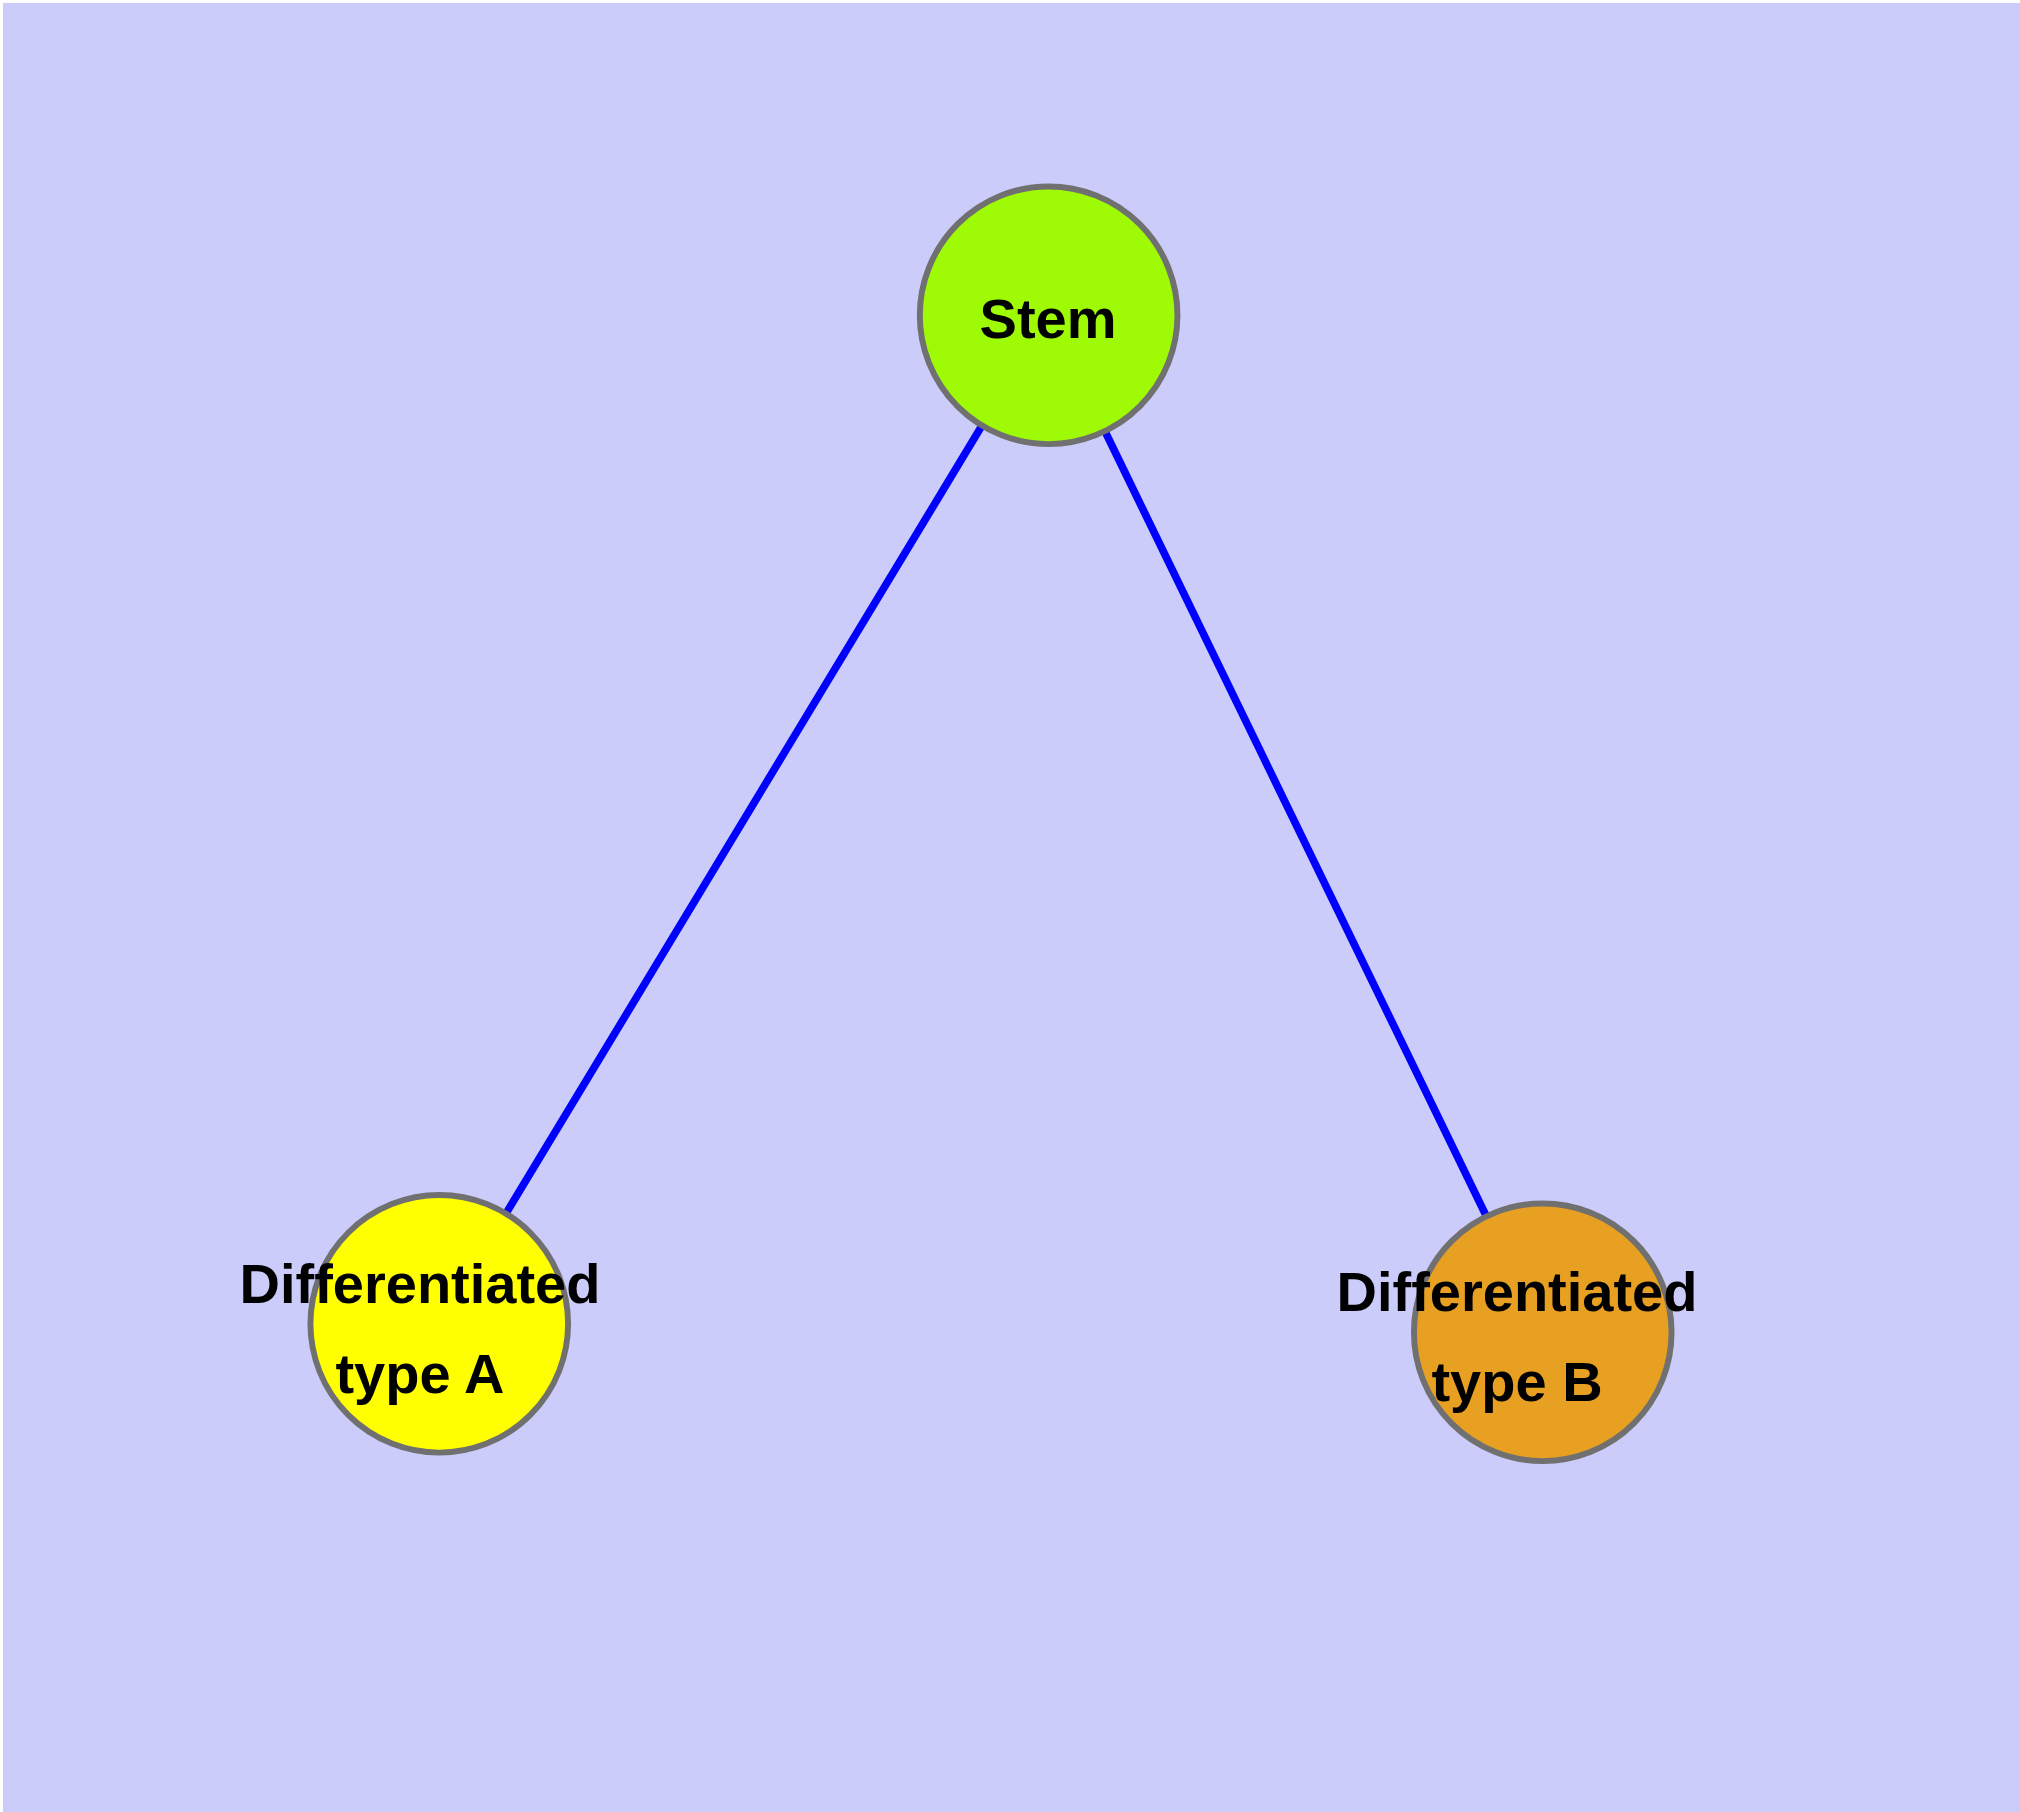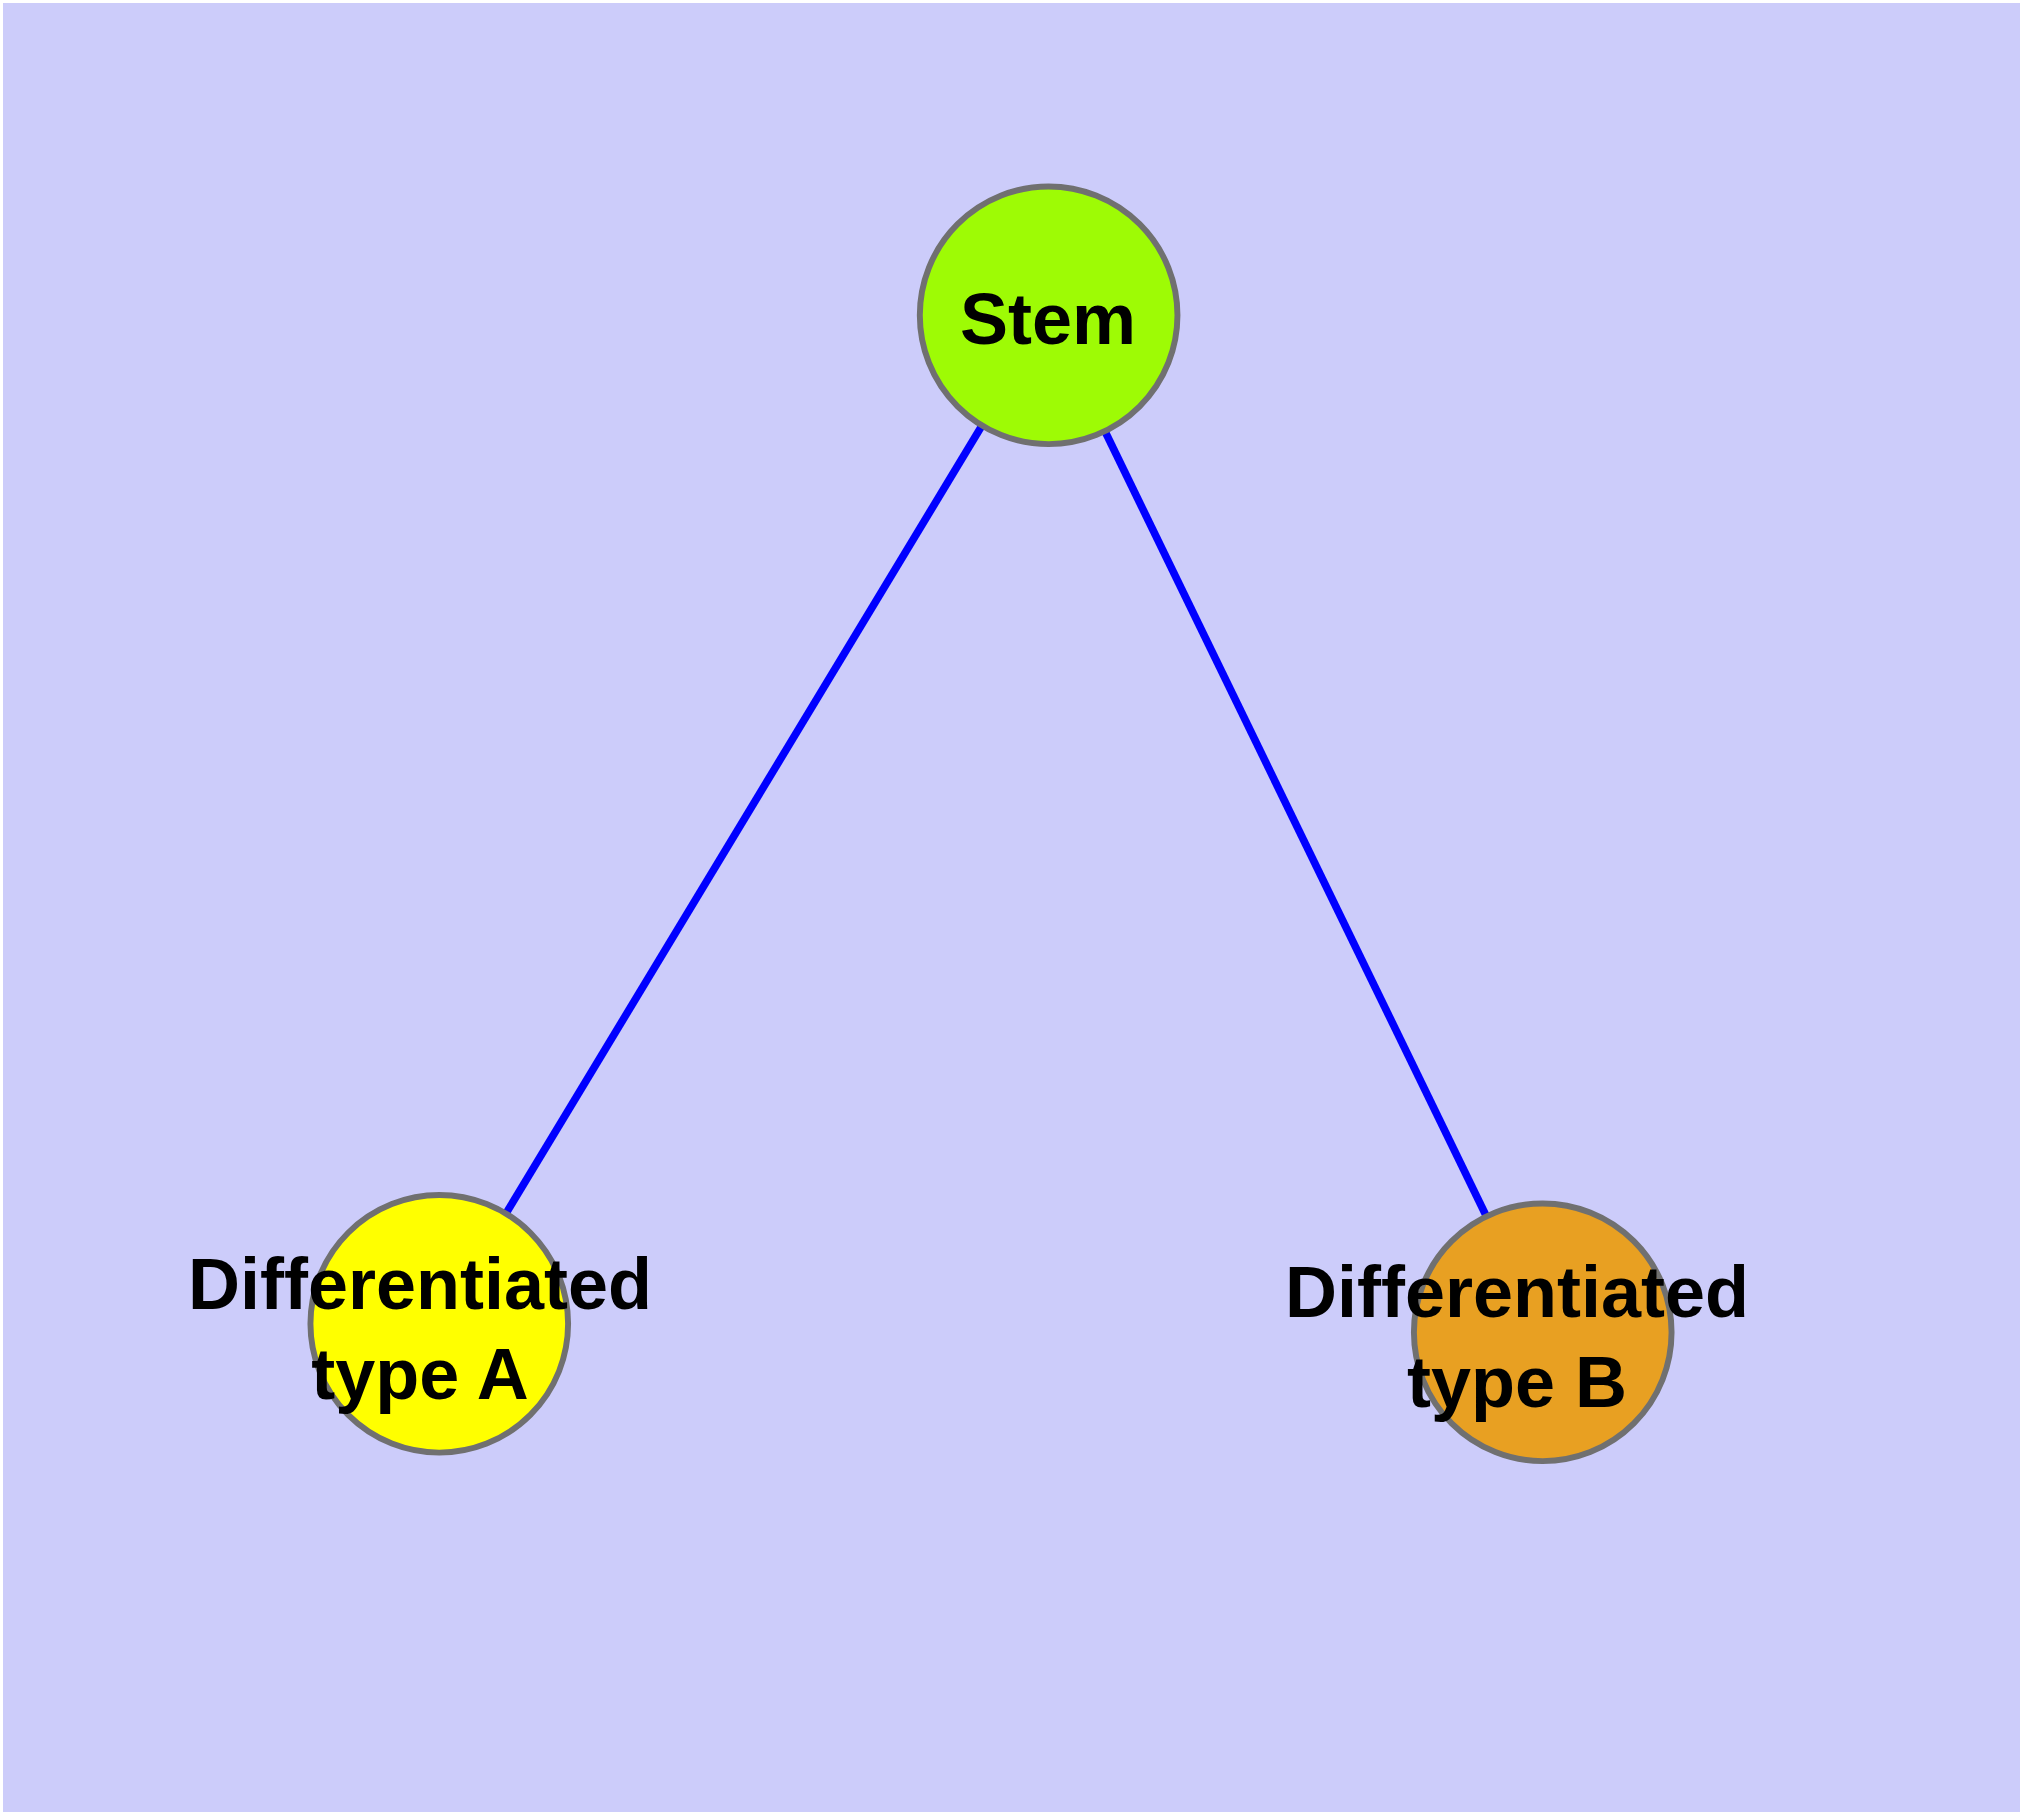--- a/index.html
+++ b/index.html
@@ -38,21 +38,21 @@
   }
   .node-circle {
     stroke: #707070;
     stroke-width: 7;
   }
   .node-label {
     position: absolute;
     color: #000000;
     font-family: "Liberation Sans", sans-serif;
     font-weight: bold;
-    font-size: 72px;
+    font-size: 56px;
     line-height: 90px;
     text-align: center;
     white-space: pre;
     transform: translate(-50%, -50%);
     pointer-events: none;
   }
 </style>
 </head>
 <body>
 

